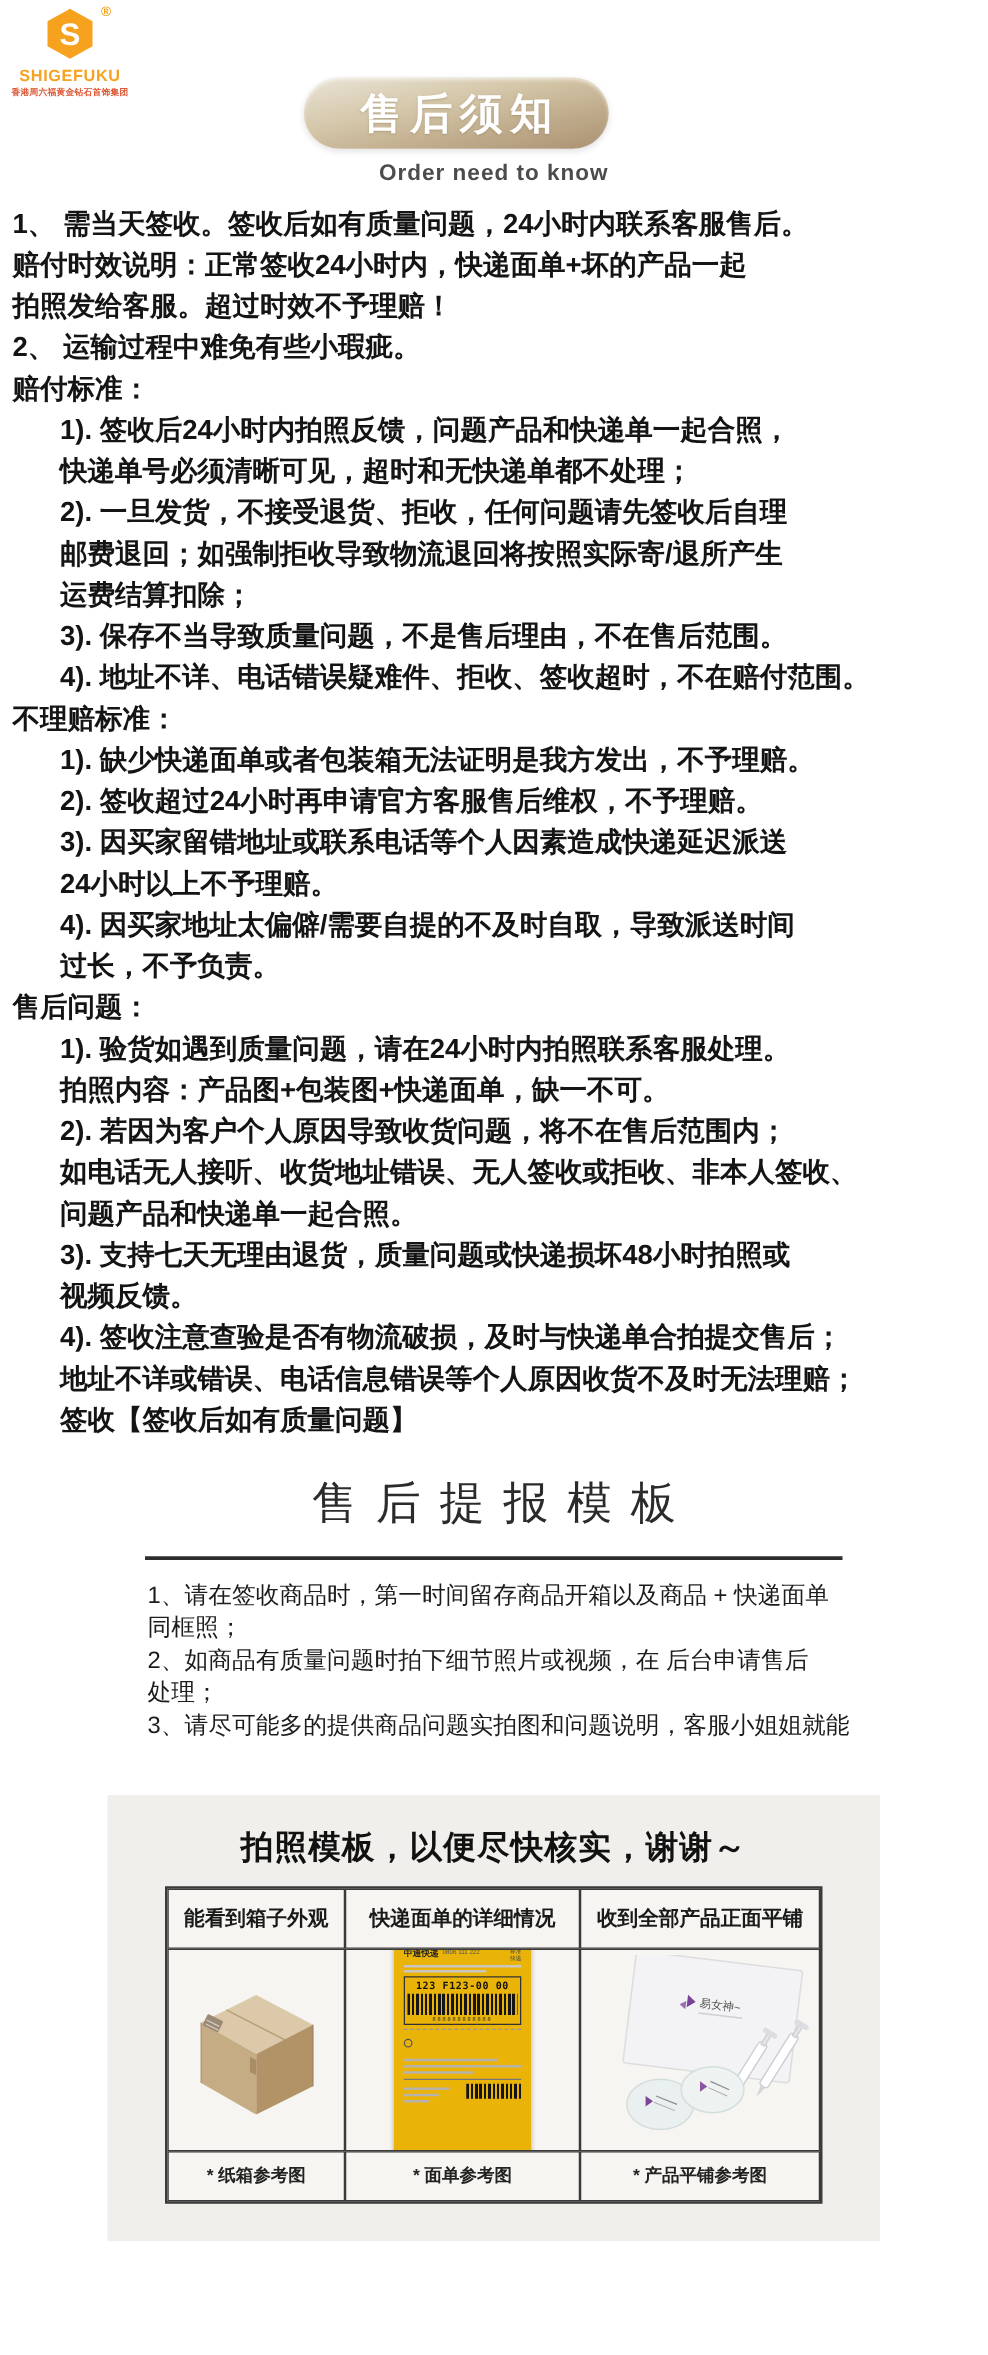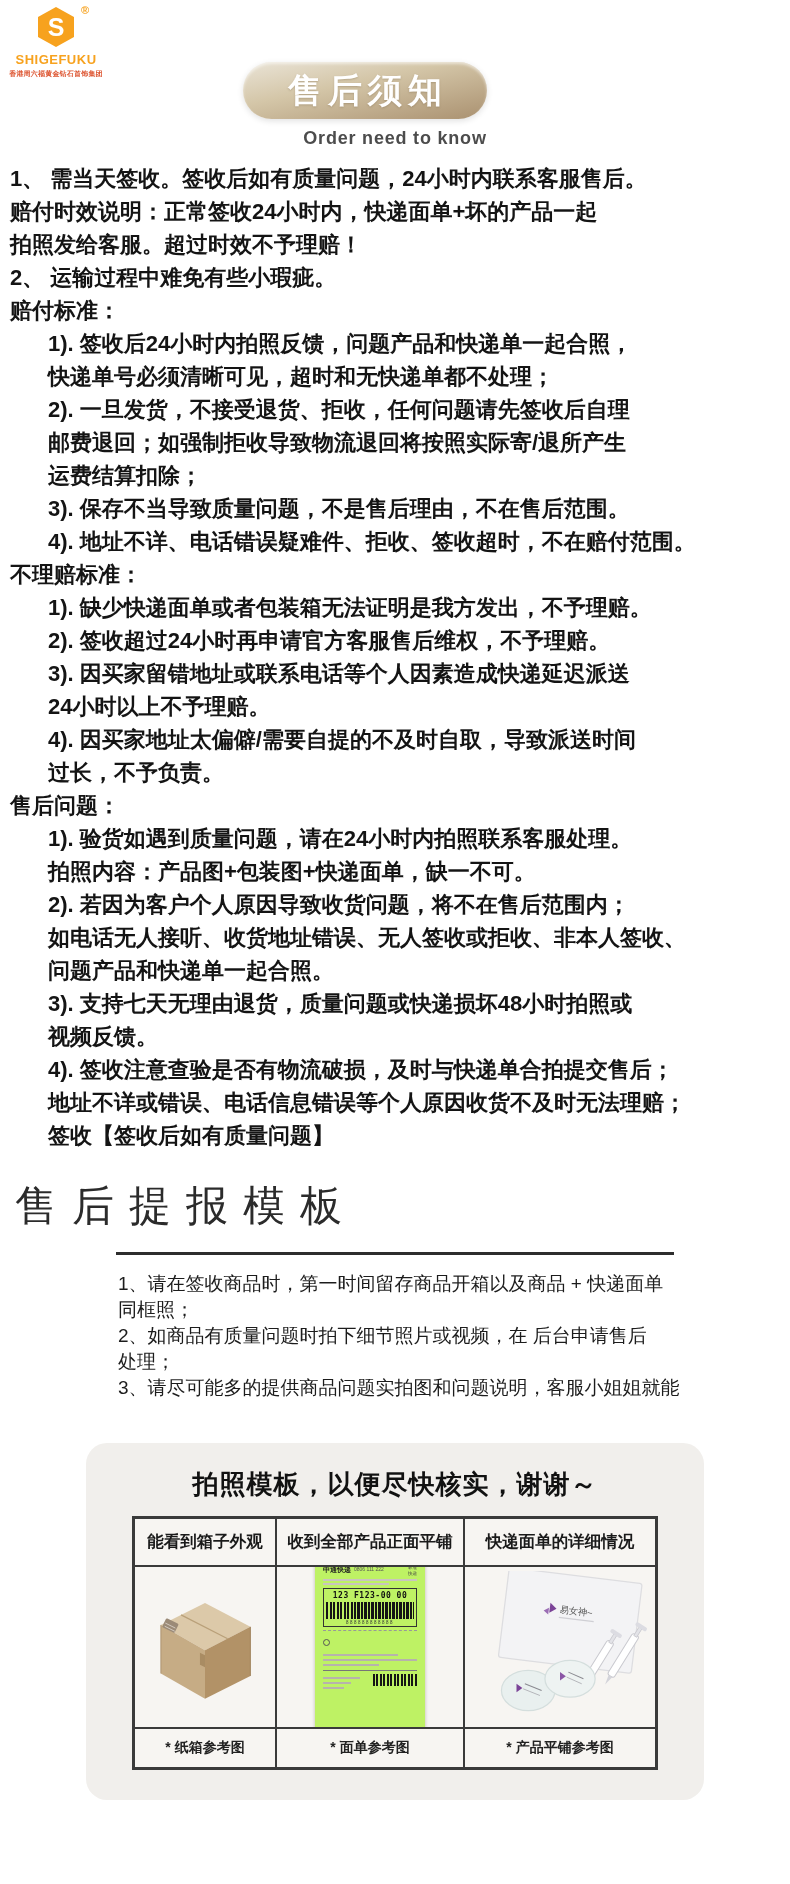--- a/index.html
+++ b/index.html
@@ -21,37 +21,37 @@
   .pill span{font-size:34px;font-weight:bold;color:#ffffff;letter-spacing:6px;text-indent:6px;
              text-shadow:0 1px 2px rgba(120,100,70,.35);}
   .subtitle{margin-top:9px;text-align:center;font-size:18px;font-weight:bold;color:#4c4c4c;letter-spacing:.8px;}
 
   
   .notice{margin:13px 6px 0 10px;font-size:22px;line-height:33px;font-weight:600;color:#141414;}
   .notice .line{white-space:nowrap;}
   .notice .ind{padding-left:38px;}
 
   
-  .tpl-title{margin:26px 0 0 0;font-size:42px;font-weight:500;color:#2b2b2b;
+  .tpl-title{margin:26px 0 0 0;text-align:center;font-size:36px;font-weight:500;color:#2b2b2b;
              letter-spacing:15px;text-indent:15px;}
   .tpl-rule{width:558px;height:0;border-top:3px solid #2d2d2d;margin:18px auto 0 auto;}
   .tpl-lines{margin:16px 60px 0 118px;font-size:19px;line-height:26px;font-weight:500;color:#1c1c1c;}
 
   
-  .panel{margin:42px auto 0 auto;width:618px;background:#f1efec;padding:24px 0 30px 0;border-radius:21px;}
+  .panel{margin:42px auto 0 auto;width:618px;background:#f1efec;padding:24px 0 30px 0;}
   .panel-title{text-align:center;font-size:26px;font-weight:bold;color:#111;letter-spacing:1px;}
   .ptable{width:522px;margin:14px auto 0 auto;display:grid;grid-template-columns:142px 188px 192px;
           border:2px solid #3a3a3a;background:#f7f5f2;}
   .pcell{border:1px solid #3a3a3a;display:flex;align-items:center;justify-content:center;}
   .phead{height:46px;font-size:16.5px;font-weight:bold;color:#1a1a1a;}
   .pimg{height:160px;overflow:hidden;}
   .pcap{height:38px;font-size:14px;font-weight:bold;color:#222;}
 
   
-  .label{width:112px;height:176px;background:#bef264;border:1px solid #e2ddd6;border-radius:2px;
+  .label{width:112px;height:176px;background:#eab308;border:1px solid #e2ddd6;border-radius:2px;
          box-shadow:0 1px 3px rgba(0,0,0,.15);padding:5px 8px;box-sizing:border-box;
          font-family:"Liberation Sans",sans-serif;}
   .lb-head{display:flex;align-items:flex-start;gap:3px;}
   .lb-courier{font-size:7px;font-weight:bold;color:#222;white-space:nowrap;}
   .lb-code{font-size:5px;color:#555;margin-top:1px;white-space:nowrap;}
   .lb-svc{margin-left:auto;display:flex;flex-direction:column;font-style:normal;}
   .lb-svc i{font-style:normal;font-size:4.5px;color:#444;line-height:1.3;white-space:nowrap;}
   .lb-bar{height:2px;background:#c9c5bf;margin-top:2px;}
   .lb-bar.short{width:70%;}
   .lb-numbox{border:1px solid #333;margin-top:3px;padding:2px 2px 1px 2px;text-align:center;}
@@ -134,22 +134,22 @@
       <div class="line">处理；</div>
       <div class="line">3、请尽可能多的提供商品问题实拍图和问题说明，客服小姐姐就能</div>
     </section>
 
   <div class="panel">
     <div class="panel-title">拍照模板，以便尽快核实，谢谢～</div>
 
     <div class="ptable">
 
       <div class="pcell phead">能看到箱子外观</div>
+      <div class="pcell phead">快递面单的详细情况</div>
       <div class="pcell phead">收到全部产品正面平铺</div>
-      <div class="pcell phead">快递面单的详细情况</div>
 
       <div class="pcell pimg">
         <svg width="126" height="118" viewBox="0 0 200 180">
           <polygon points="30,55 100,20 172,58 100,95" fill="#dcc9a9"></polygon>
           <polygon points="30,55 100,95 100,172 30,132" fill="#c6ac85"></polygon>
           <polygon points="100,95 172,58 172,136 100,172" fill="#b1placeholder" fill-opacity="0"></polygon>
           <polygon points="100,95 172,58 172,136 100,172" fill="#b29267"></polygon>
           <line x1="62" y1="39" x2="136" y2="77" stroke="#b9a079" stroke-width="2"></line>
           <rect x="34" y="48" width="22" height="16" rx="2" fill="#9b8a77" transform="rotate(26 45 56)"></rect>
           <line x1="37" y1="52" x2="53" y2="60" stroke="#d6cdc2" stroke-width="1.5"></line>

